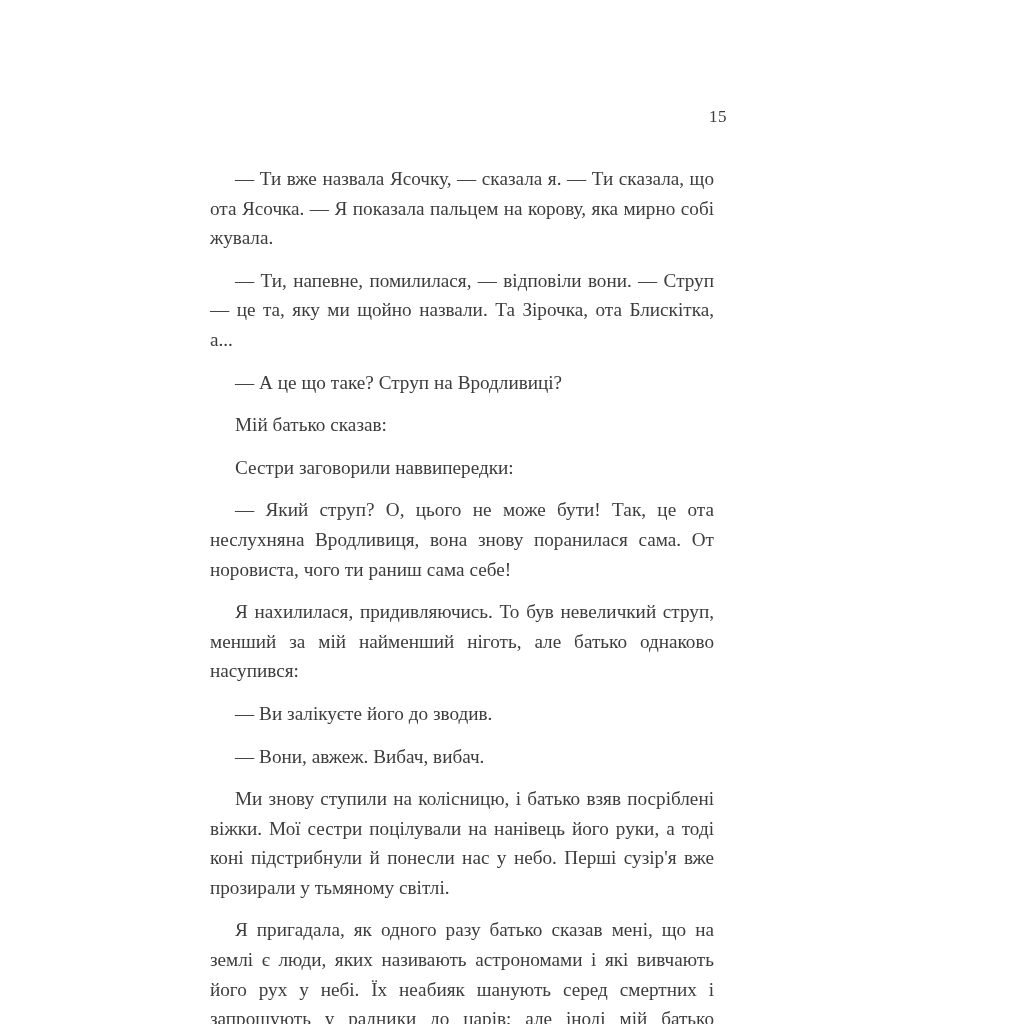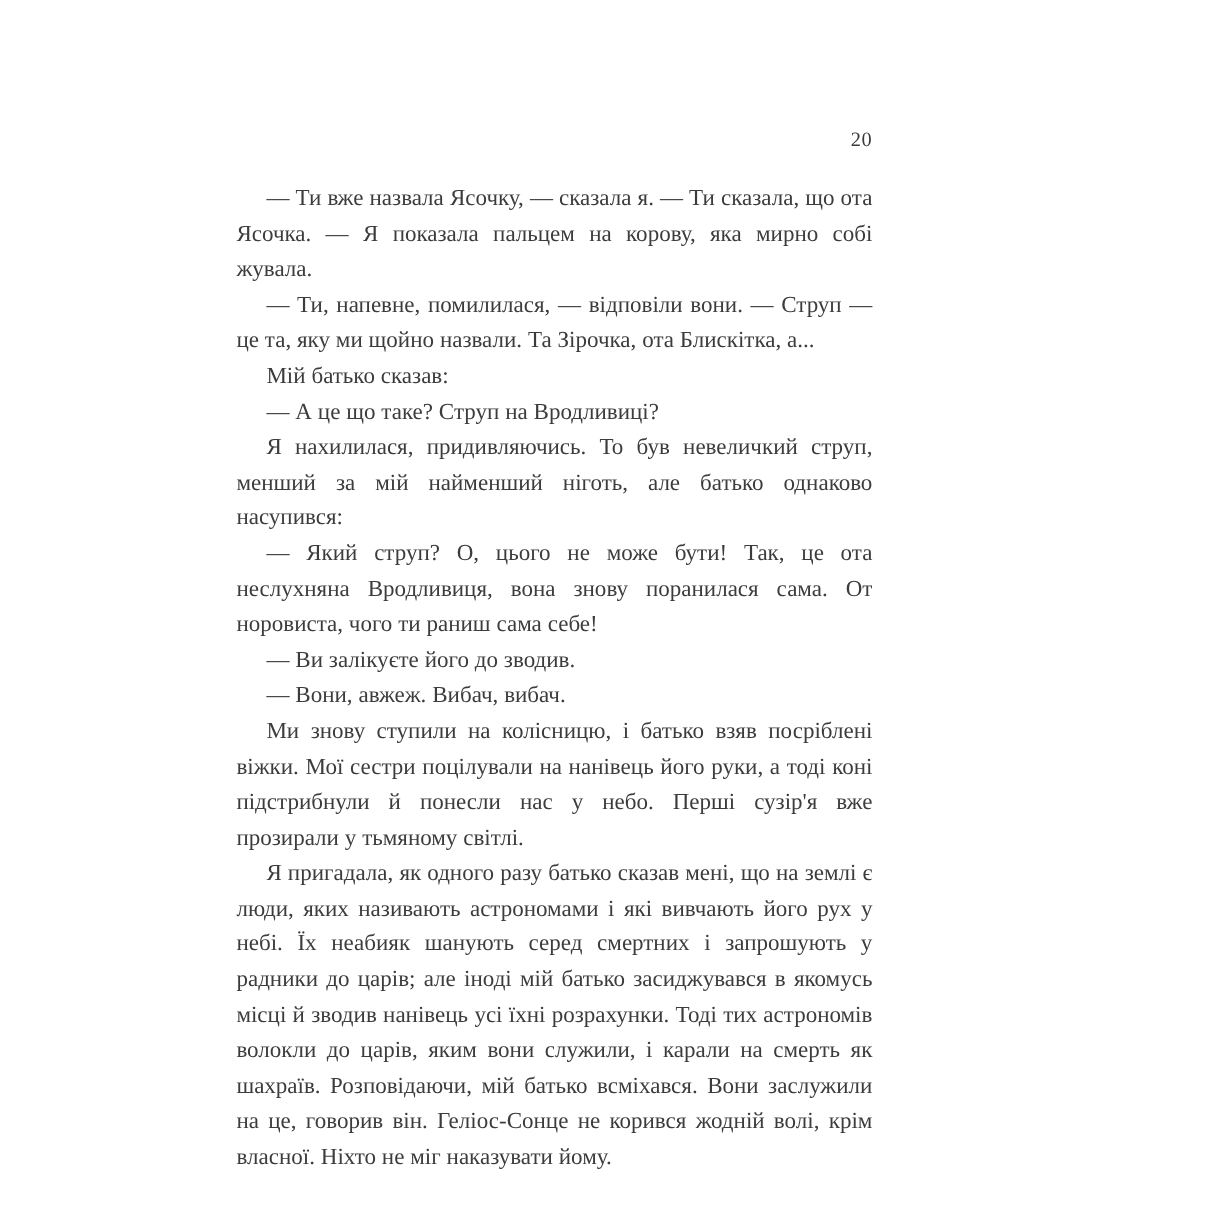--- a/index.html
+++ b/index.html
@@ -42,21 +42,21 @@
 
   
   .textblock {
     position: absolute;
     top: 151px;
     left: 197px;
     width: 530px;
   }
 
   .textblock p {
-    margin: 0;
+    margin: 13px;
     padding: 0;
     text-indent: 25px;
     text-align: justify;
     text-align-last: left;
     font-size: 19.2px;
     line-height: 29.6px;
     color: #3c3c3c;
     -webkit-font-smoothing: antialiased;
     hyphens: manual;
     word-spacing: 0.1px;
@@ -66,28 +66,29 @@
   .textblock p:last-child {
     text-align: justify;
     text-align-last: left;
   }
 </style>
 </head>
 <body>
 
 <div class="page">
 
-  <div class="folio">20</div>
+  <div class="folio">15</div>
 
   <div class="textblock">
     <p>— Ти вже назвала Ясочку, — сказала я. — Ти сказала, що ота Ясочка. — Я показала пальцем на корову, яка мирно собі жувала.</p>
     <p>— Ти, напевне, помилилася, — відповіли вони. — Струп — це та, яку ми щойно назвали. Та Зірочка, ота Блискітка, а...</p>
+    <p>— А це що таке? Струп на Вродливиці?</p>
     <p>Мій батько сказав:</p>
-    <p>— А це що таке? Струп на Вродливиці?</p>
+    <p>Сестри заговорили наввипередки:</p>
+    <p>— Який струп? О, цього не може бути! Так, це ота неслухняна Вродливиця, вона знову поранилася сама. От норовиста, чого ти раниш сама себе!</p>
     <p>Я нахилилася, придивляючись. То був невеличкий струп, менший за мій найменший ніготь, але батько однаково насупився:</p>
-    <p>— Який струп? О, цього не може бути! Так, це ота неслухняна Вродливиця, вона знову поранилася сама. От норовиста, чого ти раниш сама себе!</p>
     <p>— Ви залікуєте його до зводив.</p>
     <p>— Вони, авжеж. Вибач, вибач.</p>
     <p>Ми знову ступили на колісницю, і батько взяв посріблені віжки. Мої сестри поцілували на нанівець його руки, а тоді коні підстрибнули й понесли нас у небо. Перші сузір'я вже прозирали у тьмяному світлі.</p>
     <p>Я пригадала, як одного разу батько сказав мені, що на землі є люди, яких називають астрономами і які вивчають його рух у небі. Їх неабияк шанують серед смертних і запрошують у радники до царів; але іноді мій батько засиджувався в якомусь місці й зводив нанівець усі їхні розрахунки. Тоді тих астрономів волокли до царів, яким вони служили, і карали на смерть як шахраїв. Розповідаючи, мій батько всміхався. Вони заслужили на це, говорив він. Геліос-Сонце не корився жодній волі, крім власної. Ніхто не міг наказувати йому.</p>
   </div>
 
 </div>
 
 </body></html>

